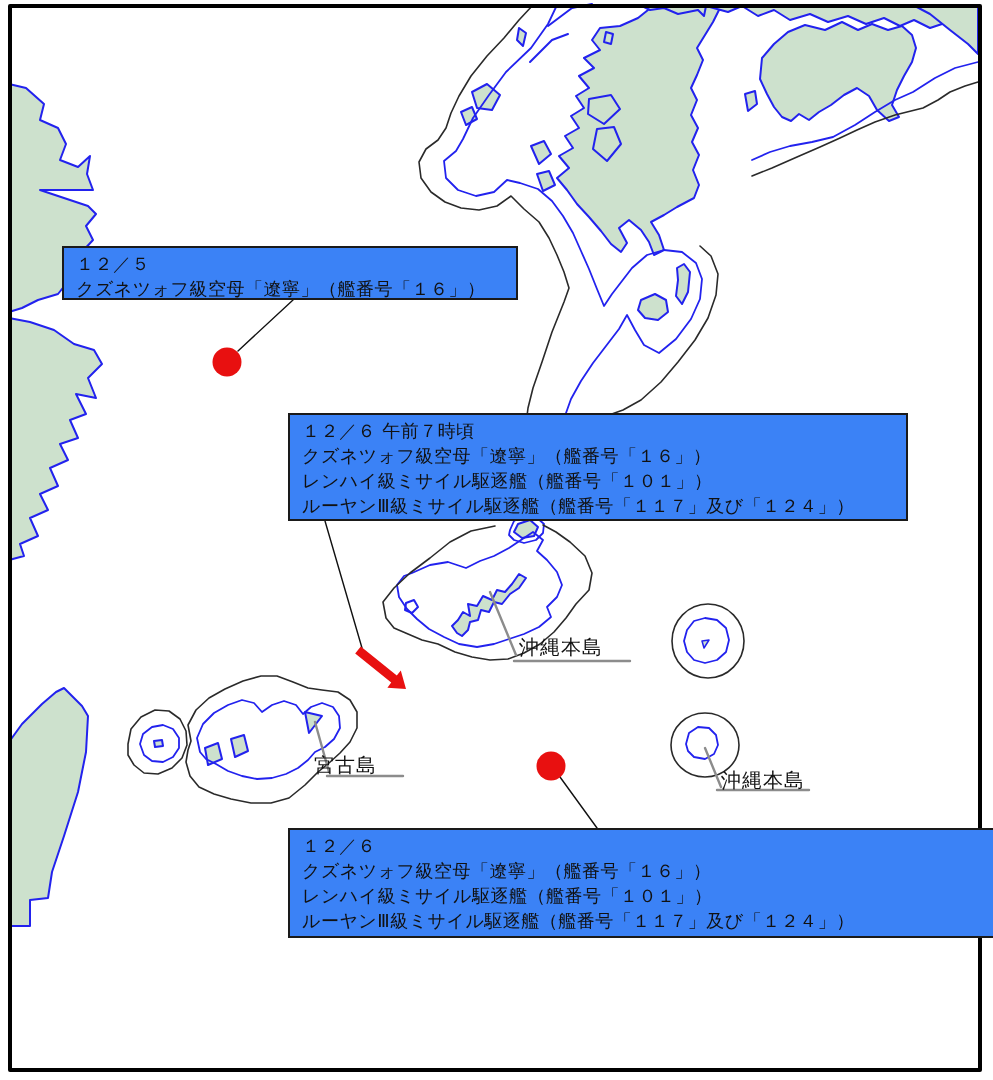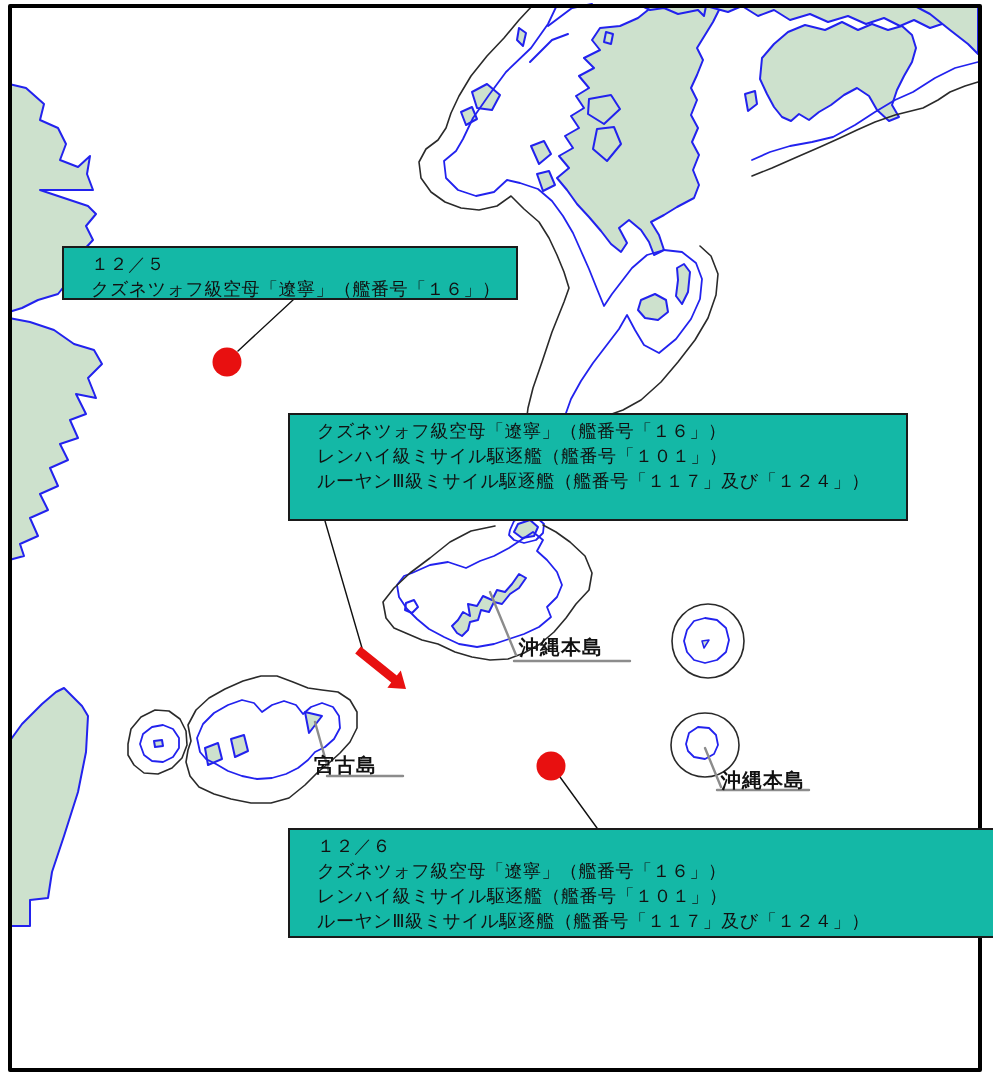--- a/index.html
+++ b/index.html
@@ -1,22 +1,22 @@
 <!DOCTYPE html>
 <html><head>
 <meta charset="utf-8">
 <style>
   html,body{margin:0;padding:0;background:#fff;}
   #stage{position:relative;width:993px;height:1080px;background:#fff;overflow:hidden;
          font-family:"DejaVu Sans","Liberation Sans",sans-serif;}
   #mapsvg{position:absolute;left:0;top:0;}
-  .ann-box{position:absolute;background:#14b8a6;border:2px solid #1a1a1a;
-           padding:3px 12px 2px 27px;box-sizing:border-box;color:#111;}
+  .ann-box{position:absolute;background:#3b82f6;border:2px solid #1a1a1a;
+           padding:3px 12px 2px 12px;box-sizing:border-box;color:#111;}
   .ann-box .ln{font-size:18px;line-height:25px;white-space:nowrap;letter-spacing:0.5px;}
-  .isl-label{position:absolute;font-size:20px;font-weight:bold;color:#111;
+  .isl-label{position:absolute;font-size:20px;font-weight:normal;color:#111;
              white-space:nowrap;letter-spacing:1px;}
 </style>
 </head>
 <body>
 
 <div id="stage">
 
   <svg id="mapsvg" width="993" height="1080" viewBox="0 0 993 1080">
     <g stroke-linejoin="round" stroke-linecap="round">
 
@@ -110,20 +110,21 @@
       <rect x="10" y="6" width="970" height="1064" fill="none" stroke="#000" stroke-width="4"></rect>
     </g>
   </svg>
 
   <div class="ann-box" style="left:62px;top:246px;width:456px;height:54px;">
     <div class="ln">１２／５</div>
     <div class="ln">クズネツォフ級空母「遼寧」（艦番号「１６」）</div>
   </div>
 
   <div class="ann-box" style="left:288px;top:413px;width:620px;height:108px;">
+    <div class="ln">１２／６ 午前７時頃</div>
     <div class="ln">クズネツォフ級空母「遼寧」（艦番号「１６」）</div>
     <div class="ln">レンハイ級ミサイル駆逐艦（艦番号「１０１」）</div>
     <div class="ln">ルーヤンⅢ級ミサイル駆逐艦（艦番号「１１７」及び「１２４」）</div>
   </div>
 
   <div class="ann-box" style="left:288px;top:828px;width:726px;height:110px;">
     <div class="ln">１２／６</div>
     <div class="ln">クズネツォフ級空母「遼寧」（艦番号「１６」）</div>
     <div class="ln">レンハイ級ミサイル駆逐艦（艦番号「１０１」）</div>
     <div class="ln">ルーヤンⅢ級ミサイル駆逐艦（艦番号「１１７」及び「１２４」）</div>

